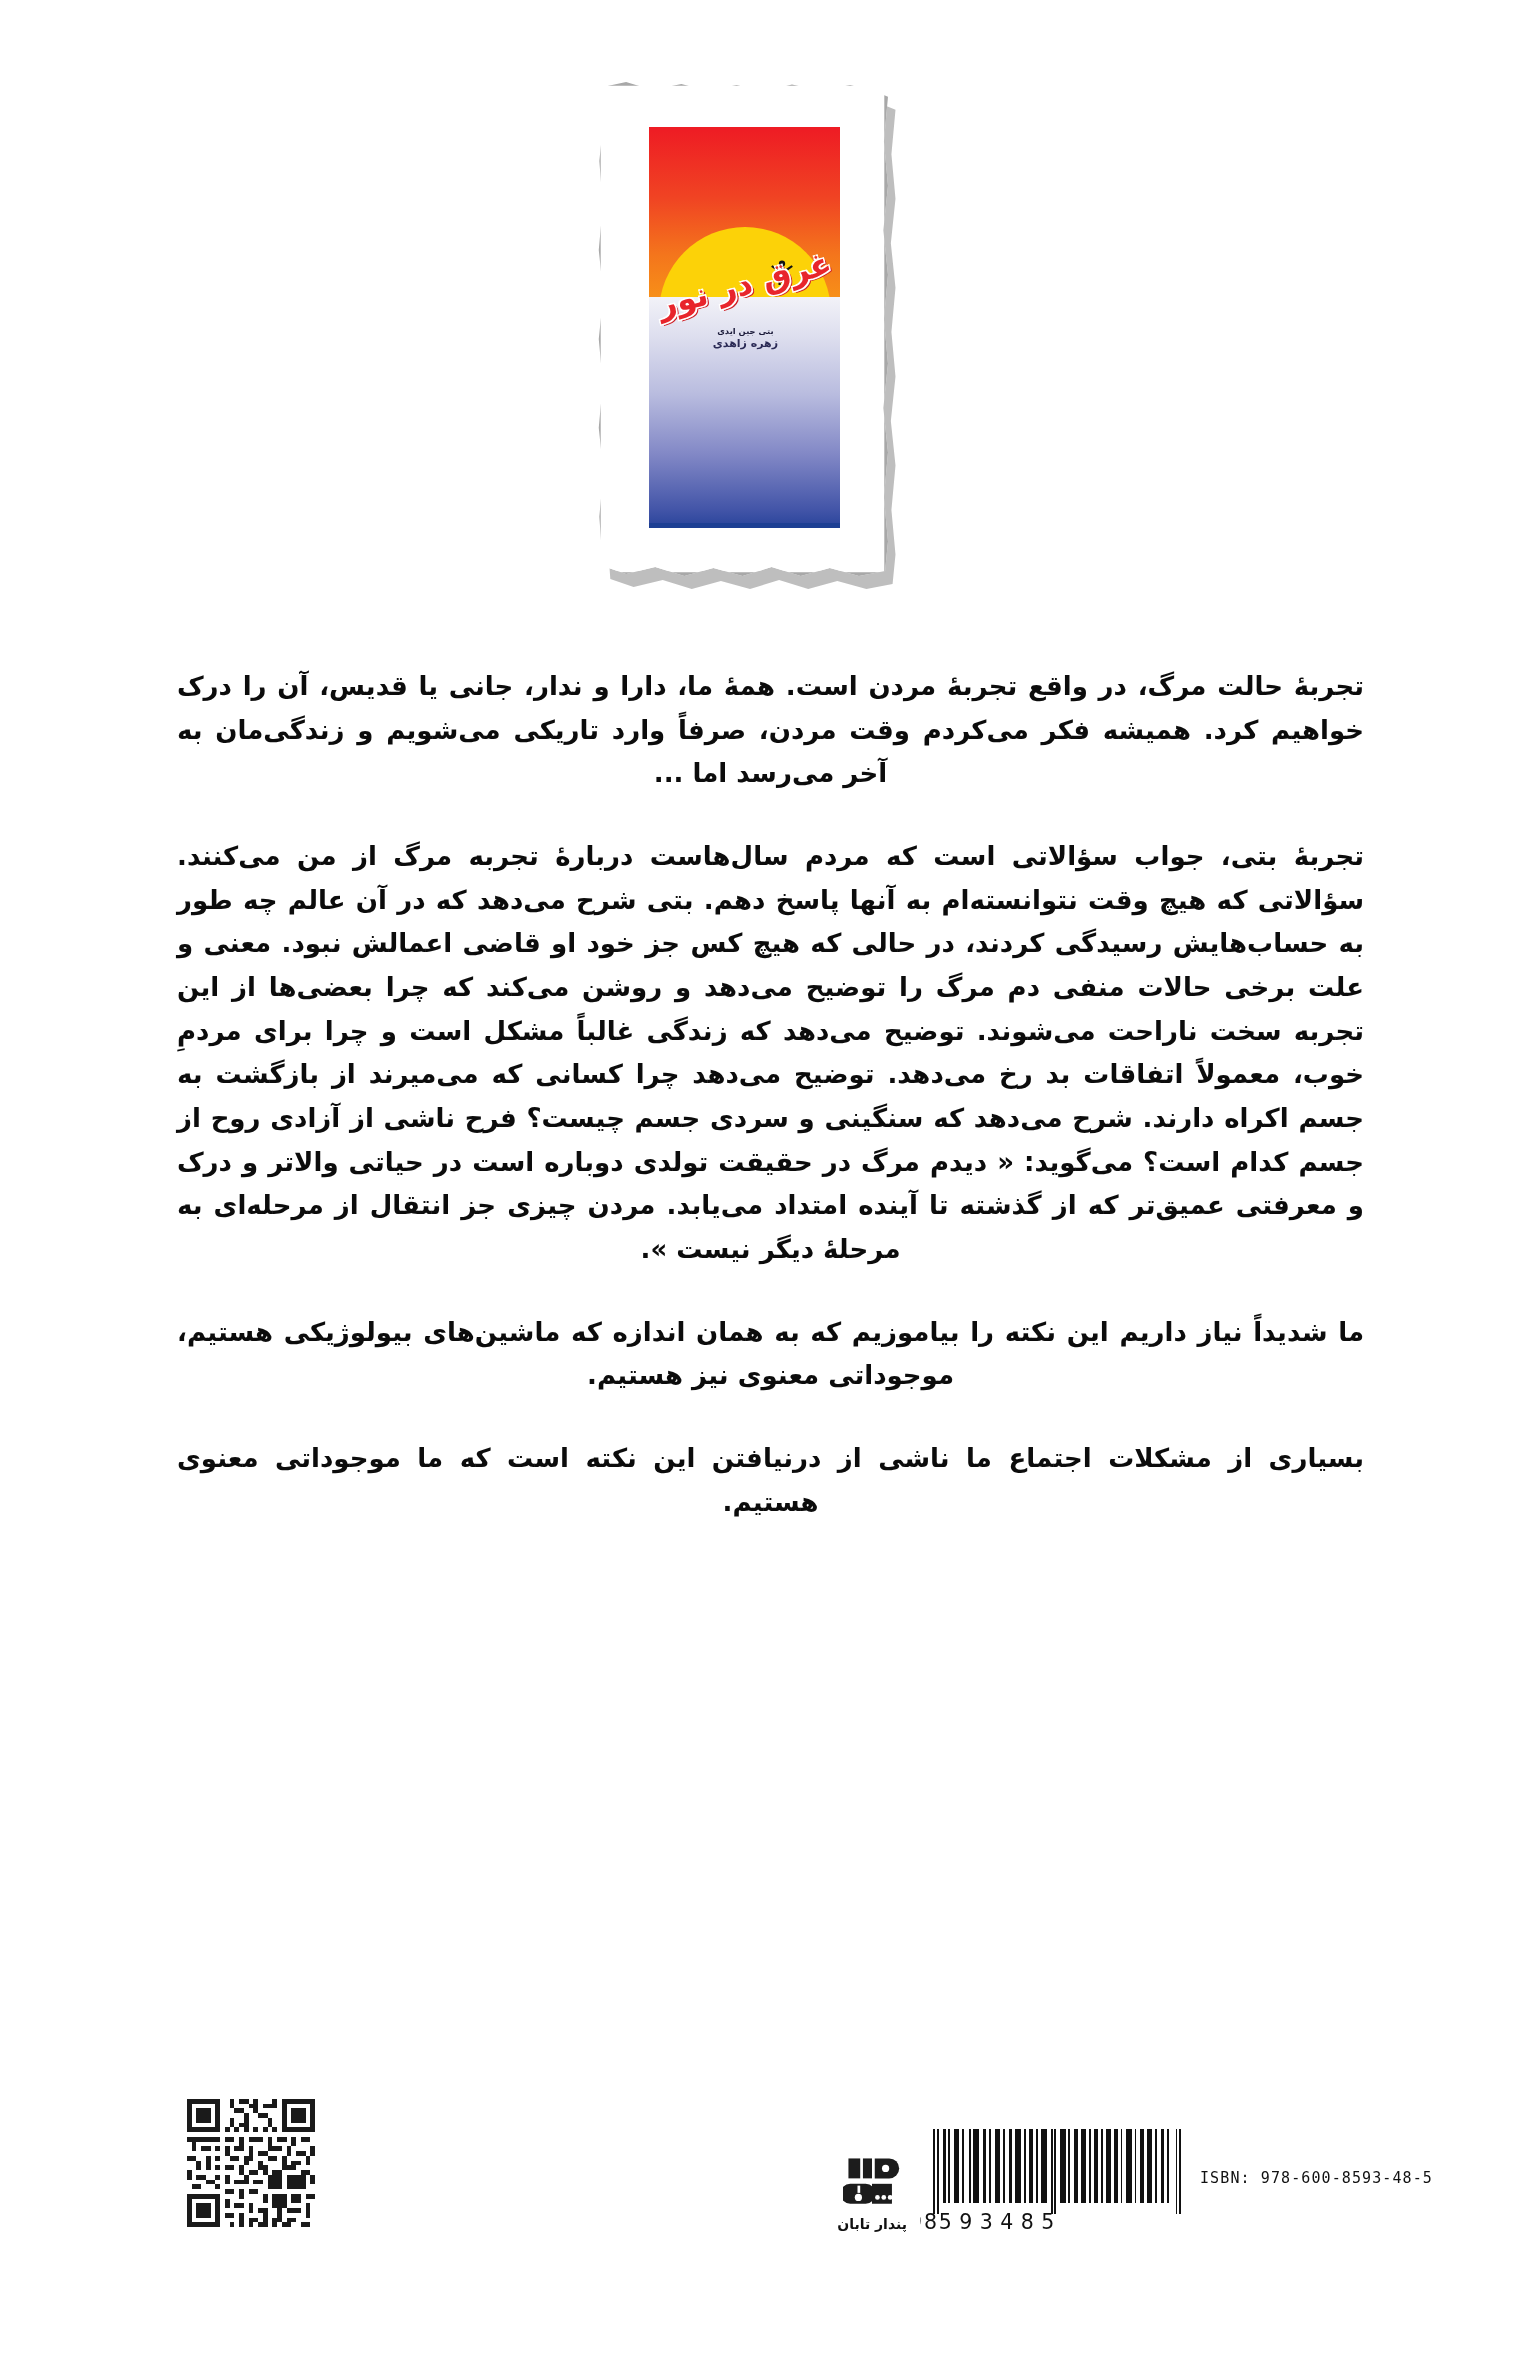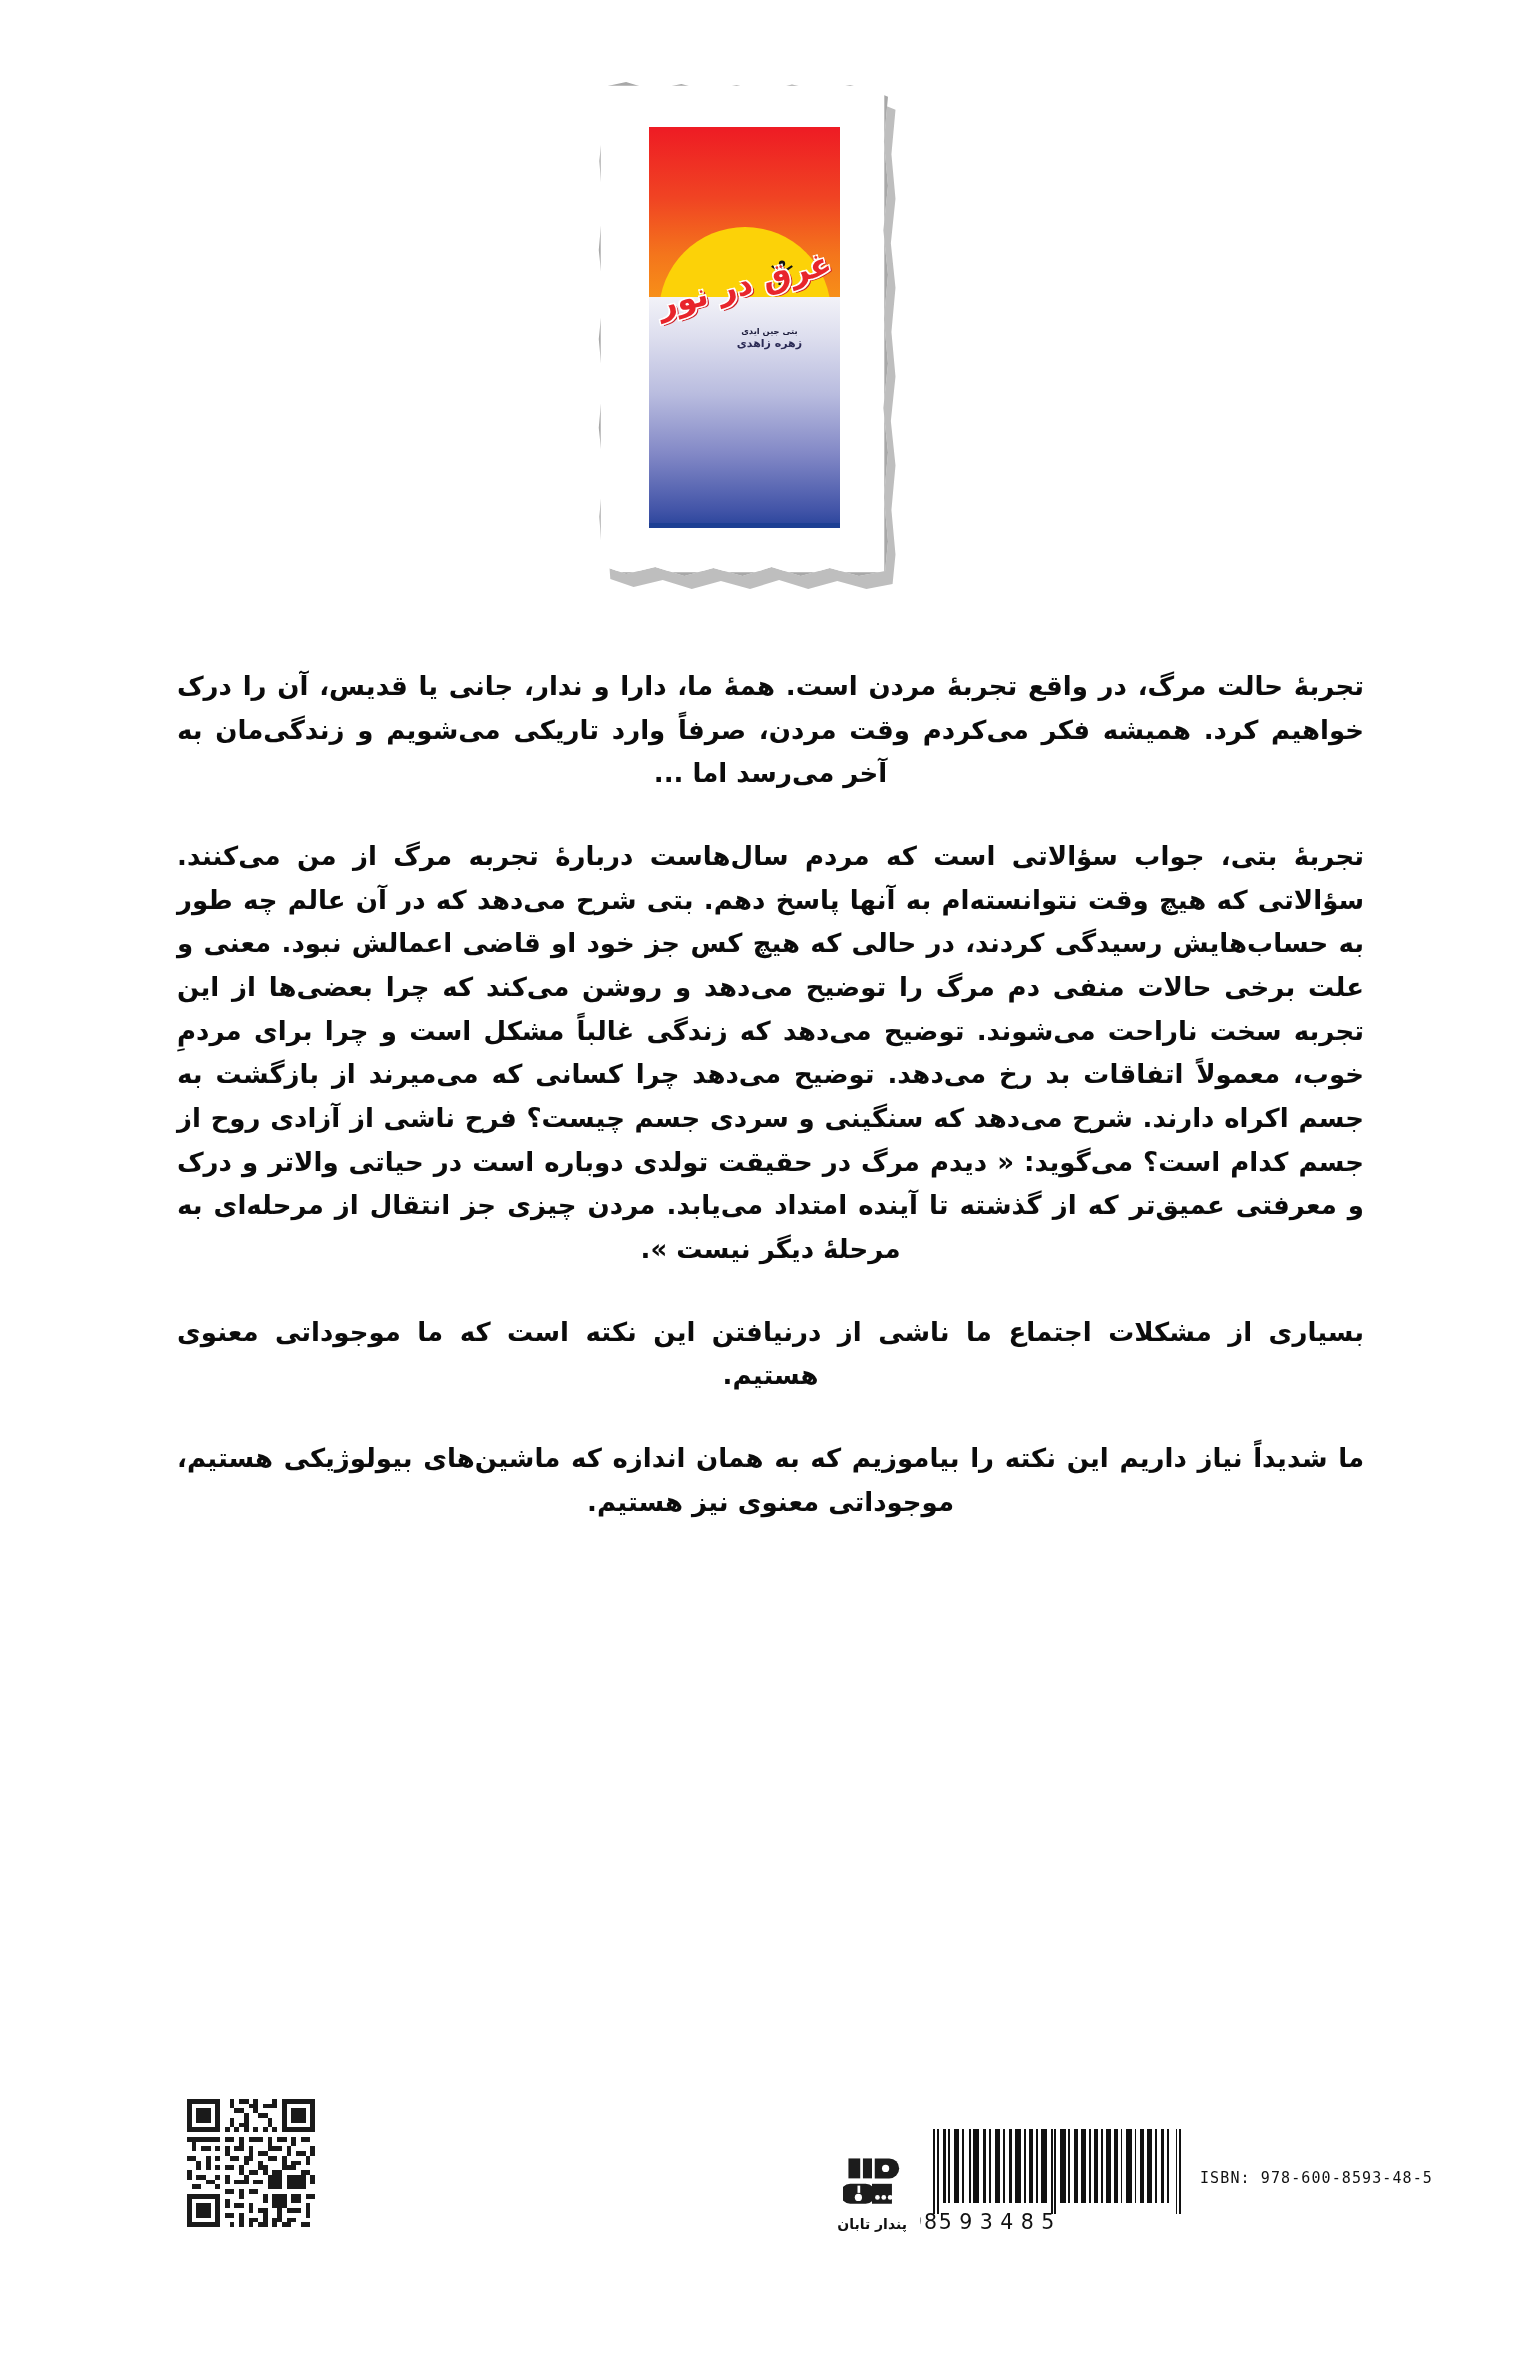--- a/index.html
+++ b/index.html
@@ -144,21 +144,21 @@
     letter-spacing: -0.9px;
     transform: rotate(-14deg);
     text-shadow:
       1.4px 1.4px 0 #ffffff, -1.4px -1.4px 0 #ffffff,
       1.4px -1.4px 0 #ffffff, -1.4px 1.4px 0 #ffffff,
       2.3px 2.3px 0 #cf1f25;
     white-space: nowrap;
   }
   .cover-authors {
     position: absolute;
-    right: 38px;
+    right: 62px;
     top: 199px;
     z-index: 7;
     text-align: center;
     line-height: 1.35;
   }
   .cover-author-name {
     font-size: 8.4px;
     font-weight: 700;
     color: #1b1b3a;
     white-space: nowrap;
@@ -277,22 +277,22 @@
       <div class="cover-authors">
         <div class="cover-author-name">بتی جین ایدی</div>
         <div class="cover-translator-name">زهره زاهدی</div>
       </div>
     </div>
   </div>
 
   <div class="copy">
     <p class="para">تجربهٔ حالت مرگ، در واقع تجربهٔ مردن است. همهٔ ما، دارا و ندار، جانی یا قدیس، آن را درک خواهیم کرد. همیشه فکر می‌کردم وقت مردن، صرفاً وارد تاریکی می‌شویم و زندگی‌مان به آخر می‌رسد اما ...</p>
     <p class="para">تجربهٔ بتی، جواب سؤالاتی است که مردم سال‌هاست دربارهٔ تجربه مرگ از من می‌کنند. سؤالاتی که هیچ وقت نتوانسته‌ام به آنها پاسخ دهم. بتی شرح می‌دهد که در آن عالم چه طور به حساب‌هایش رسیدگی کردند، در حالی که هیچ کس جز خود او قاضی اعمالش نبود. معنی و علت برخی حالات منفی دم مرگ را توضیح می‌دهد و روشن می‌کند که چرا بعضی‌ها از این تجربه سخت ناراحت می‌شوند. توضیح می‌دهد که زندگی غالباً مشکل است و چرا برای مردمِ خوب، معمولاً اتفاقات بد رخ می‌دهد. توضیح می‌دهد چرا کسانی که می‌میرند از بازگشت به جسم اکراه دارند. شرح می‌دهد که سنگینی و سردی جسم چیست؟ فرح ناشی از آزادی روح از جسم کدام است؟ می‌گوید: « دیدم مرگ در حقیقت تولدی دوباره است در حیاتی والاتر و درک و معرفتی عمیق‌تر که از گذشته تا آینده امتداد می‌یابد. مردن چیزی جز انتقال از مرحله‌ای به مرحلهٔ دیگر نیست ».</p>
+    <p class="para">ما شدیداً نیاز داریم این نکته را بیاموزیم که به همان اندازه که ماشین‌های بیولوژیکی هستیم، موجوداتی معنوی نیز هستیم.</p>
     <p class="para">بسیاری از مشکلات اجتماع ما ناشی از درنیافتن این نکته است که ما موجوداتی معنوی هستیم.</p>
-    <p class="para">ما شدیداً نیاز داریم این نکته را بیاموزیم که به همان اندازه که ماشین‌های بیولوژیکی هستیم، موجوداتی معنوی نیز هستیم.</p>
   </div>
 
   <div class="footer">
 
     <div class="qr-wrap">
       <svg viewBox="0 0 29 29" width="138" height="138" shape-rendering="crispEdges">
         <rect width="29" height="29" fill="#ffffff"></rect>
         <g fill="#1a1a1a">
 
           <rect x="1" y="1" width="7" height="1"></rect>

